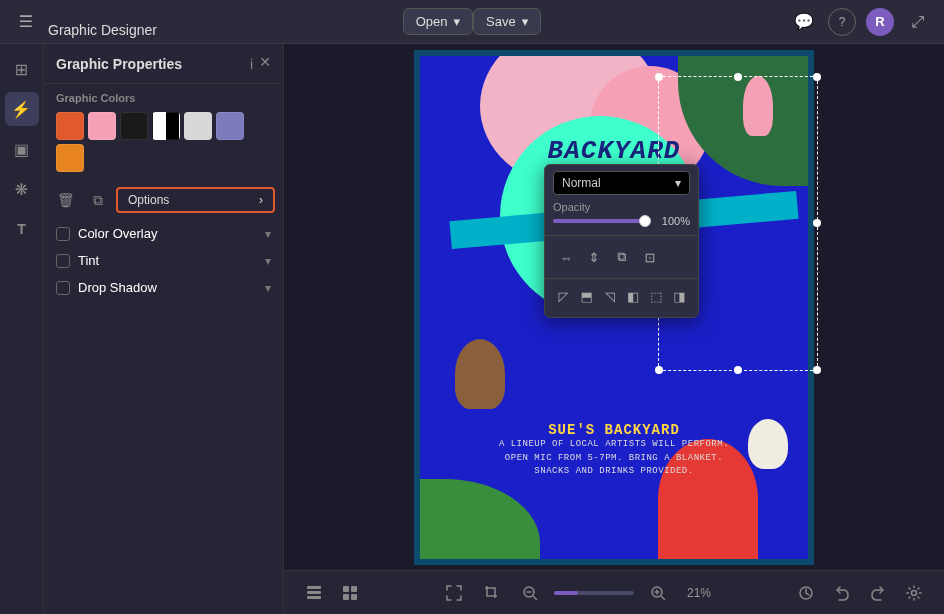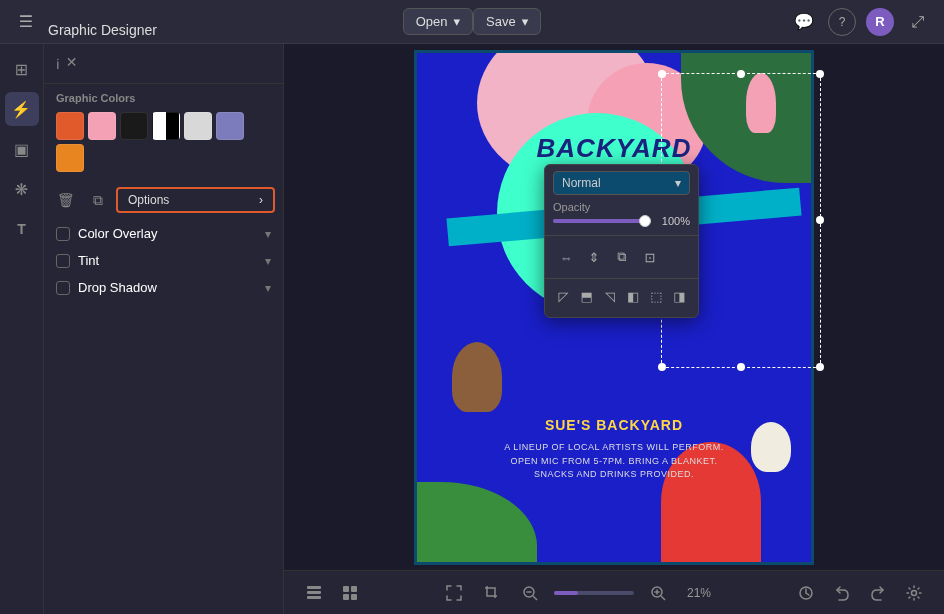--- a/index.html
+++ b/index.html
@@ -248,21 +248,22 @@
       align-items: center;
       justify-content: center;
       position: relative;
       overflow: hidden;
     }
 
     .design-canvas {
       width: 400px;
       height: 515px;
       position: relative;
-      border: 3px solid #0c4a6e;
+      border: 6px solid #0c4a6e;
+      font-family: Liberation Mono, monospace;
     }
 
     .canvas-image-placeholder {
       width: 100%;
       height: 100%;
       background: #1a237e;
       overflow: hidden;
       position: relative;
     }
 
@@ -414,21 +415,21 @@
     .location-text {
       font-size: 14px;
       font-weight: 700;
       color: #ffd740;
       text-transform: uppercase;
       letter-spacing: 1px;
     }
     .desc-text {
       font-size: 9px;
       color: #ddd;
-      margin-top: 8px;
+      margin-top: 0;
       line-height: 1.5;
       text-transform: uppercase;
       letter-spacing: 0.5px;
       padding: 0 20px;
     }
 
     
     .bear-area {
       position: absolute;
       bottom: 100px;
@@ -519,21 +520,21 @@
       z-index: 100;
       padding-bottom: 8px;
     }
     .popup-row {
       display: flex;
       align-items: center;
       padding: 6px 8px;
       gap: 4px;
     }
     .popup-dropdown {
-      background: #0c4a6e;
+      background: #000000;
       border: 1px solid #555;
       border-radius: 4px;
       color: #ccc;
       font-size: 12px;
       padding: 4px 8px;
       flex: 1;
       display: flex;
       align-items: center;
       justify-content: space-between;
       cursor: pointer;
@@ -686,20 +687,21 @@
   <div class="icon-sidebar">
     <button class="icon-sidebar-btn">⊞</button>
     <button class="icon-sidebar-btn active">⚡</button>
     <button class="icon-sidebar-btn">▣</button>
     <button class="icon-sidebar-btn">❋</button>
     <button class="icon-sidebar-btn" style="font-size:14px;font-weight:700;">T</button>
   </div>
 
   <div class="properties-panel">
     <div class="panel-header">
+      <span class="panel-title">Graphic Properties</span>
       <div class="panel-header-icons">
         <span>ℹ</span>
         <span>✕</span>
       </div>
     </div>
 
     <div class="section-label">Graphic Colors</div>
 
     <div class="color-swatches">
       <div class="color-swatch" style="background:#e05a2b;"></div>

